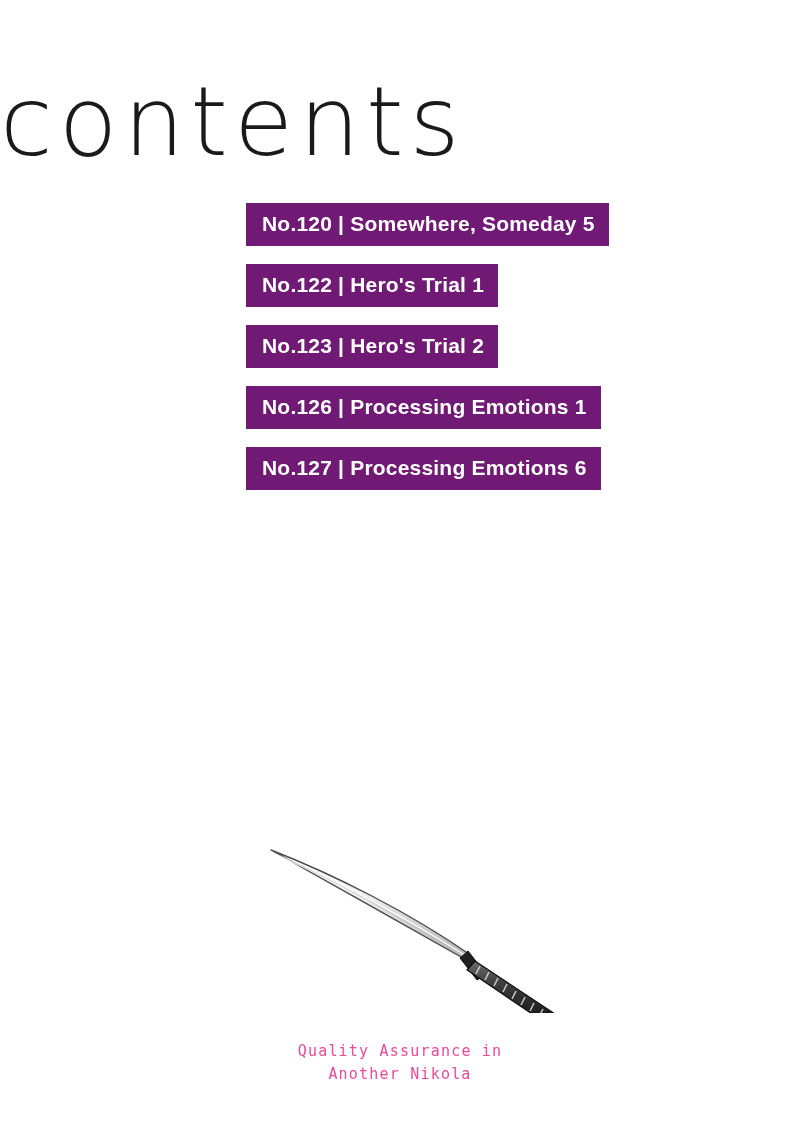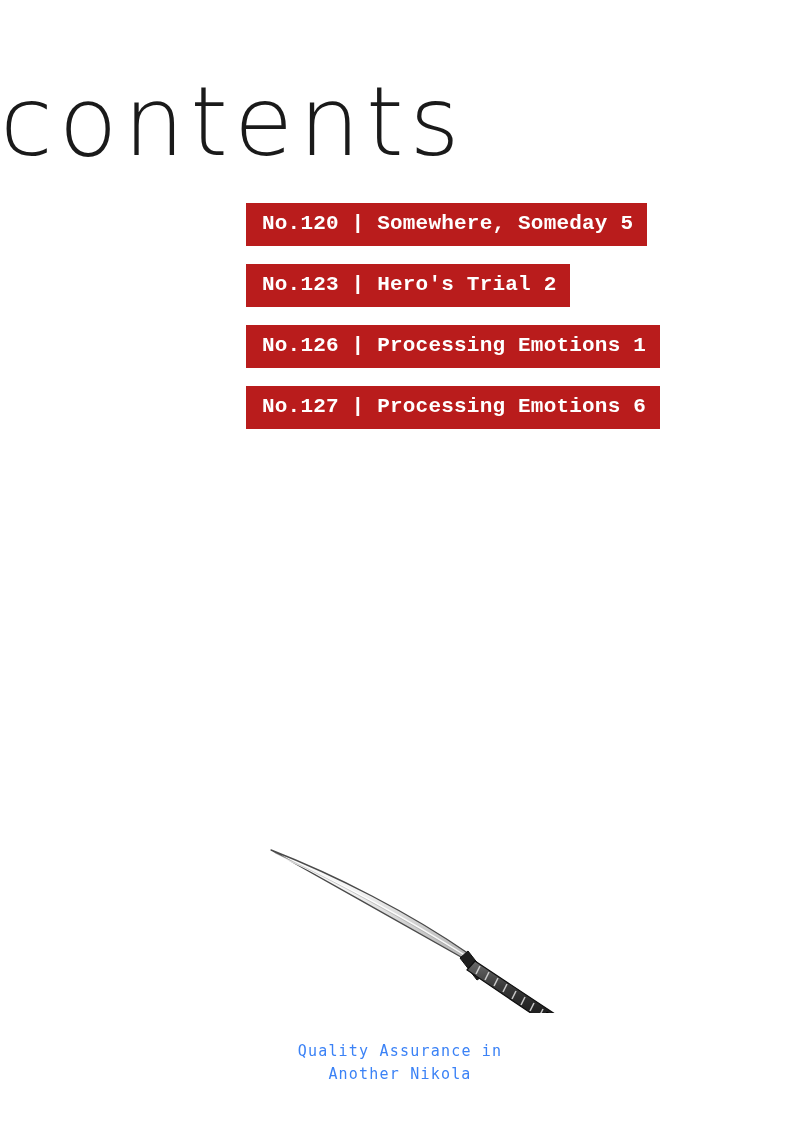--- a/index.html
+++ b/index.html
@@ -39,23 +39,23 @@
 
   
   .toc {
     position: absolute;
     top: 203px;
     left: 246px;
     width: 420px;
   }
   .toc-item {
     display: block;
-    background: #b91c1c;
+    background: #701a75;
     color: #ffffff;
-    font-family: Liberation Mono, monospace;
+    font-family: Liberation Sans, sans-serif;
     font-weight: 700;
     font-size: 21px;
     letter-spacing: 0.2px;
     line-height: 1;
     padding: 10px 14px 12px 16px;
     margin-bottom: 18px;
     width: max-content;
     max-width: 420px;
     white-space: nowrap;
   }
@@ -72,34 +72,35 @@
   
   .footer {
     position: absolute;
     top: 1040px;
     left: 0;
     width: 800px;
     text-align: center;
     font-family: "DejaVu Sans Mono", monospace;
     font-size: 15px;
     letter-spacing: 1.2px;
-    color: #3b82f6;
+    color: #ec4899;
     line-height: 1.55;
   }
   .footer .line { display: block; }
 </style>
 </head>
 <body>
 
 <div class="page">
 
   <div class="title">contents</div>
 
   <div class="toc">
     <span class="toc-item">No.120 | Somewhere, Someday 5</span>
+    <span class="toc-item">No.122 | Hero's Trial 1</span>
     <span class="toc-item">No.123 | Hero's Trial 2</span>
     <span class="toc-item">No.126 | Processing Emotions 1</span>
     <span class="toc-item">No.127 | Processing Emotions 6</span>
   </div>
 
   <svg class="katana" viewBox="0 0 330 180">
     <defs>
       <linearGradient id="bladeGrad" x1="0" y1="0" x2="0.3" y2="1">
         <stop offset="0%" stop-color="#ffffff"></stop>
         <stop offset="45%" stop-color="#f2f2f2"></stop>

